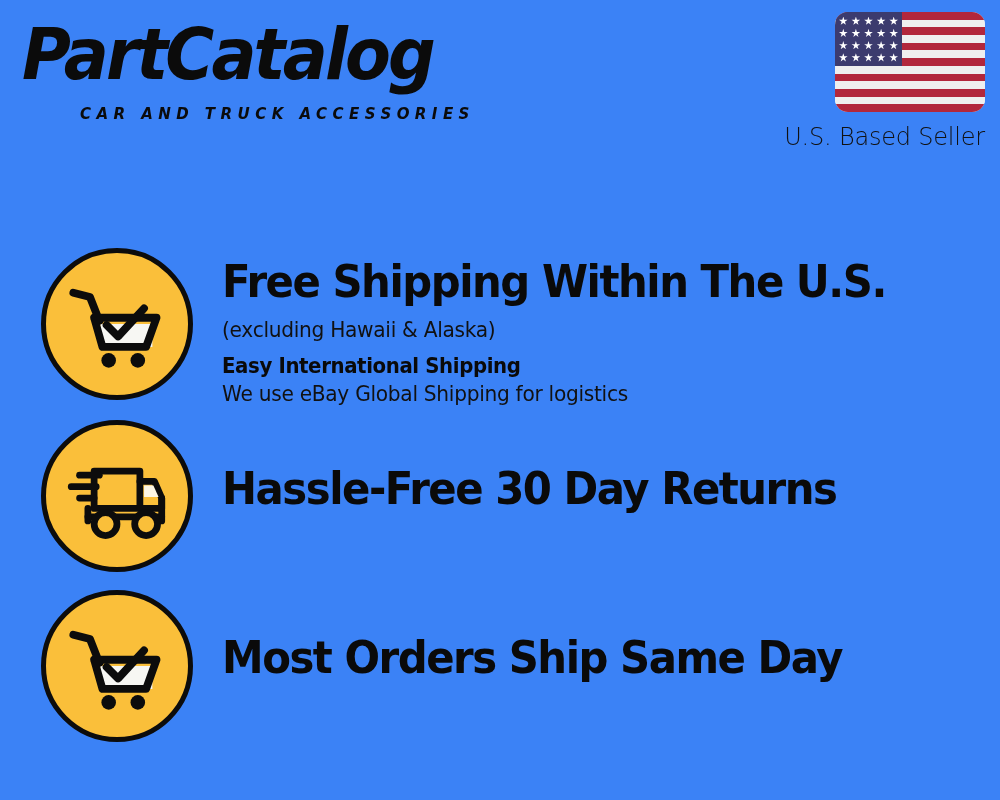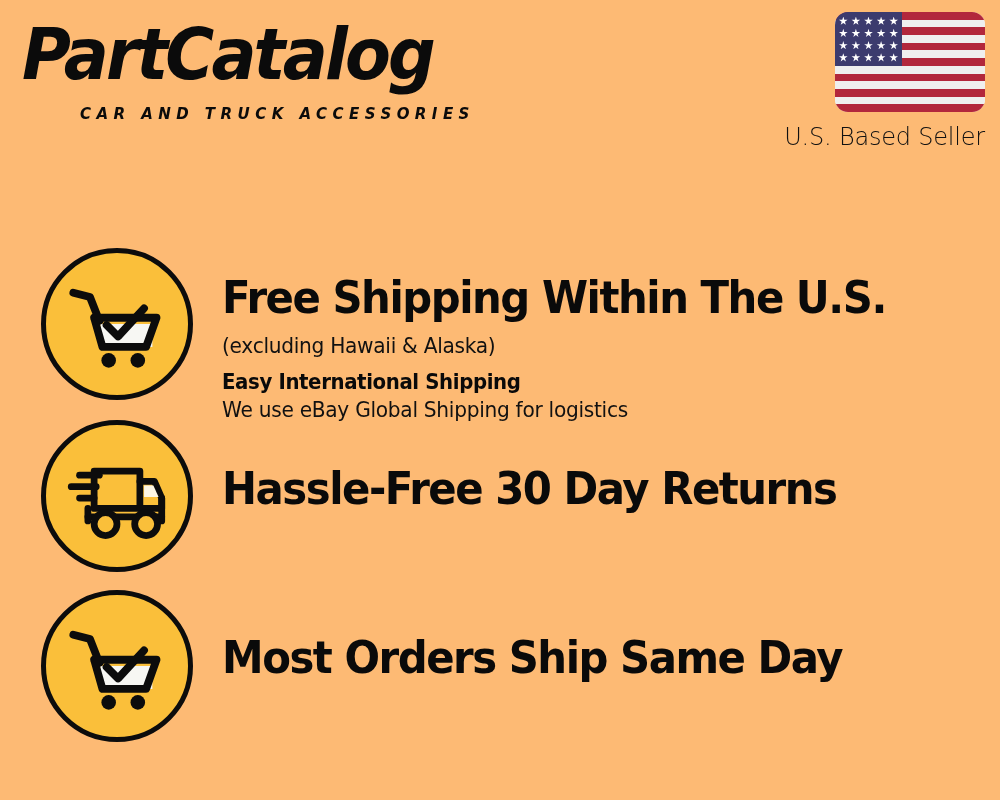--- a/index.html
+++ b/index.html
@@ -12,21 +12,21 @@
     height: 800px;
     background: #ffffff;
     font-family: "Liberation Sans", sans-serif;
     color: #000000;
     overflow: hidden;
   }
   .page {
     position: relative;
     width: 1000px;
     height: 800px;
-    background: #fdba74;
+    background: #3b82f6;
   }
 
   
   .brand-logo {
     position: absolute;
     left: 22px;
     top: 18px;
     width: 470px;
     height: 100px;
   }
@@ -194,21 +194,21 @@
     color: #0a0a0a;
     white-space: nowrap;
     transform: scaleX(0.94);
     transform-origin: left center;
   }
   .gap-a { height: 8px; }
   .gap-b { height: 8px; }
 
   
   #feature-0 { top: 248px; }
-  #feature-0 .feature-body { top: 24px; }
+  #feature-0 .feature-body { top: 8px; }
   #feature-1 { top: 420px; }
   #feature-1 .feature-body { top: 43px; }
   #feature-2 { top: 590px; }
   #feature-2 .feature-body { top: 42px; }
 </style>
 </head>
 <body>
 
 <div class="page">
 

